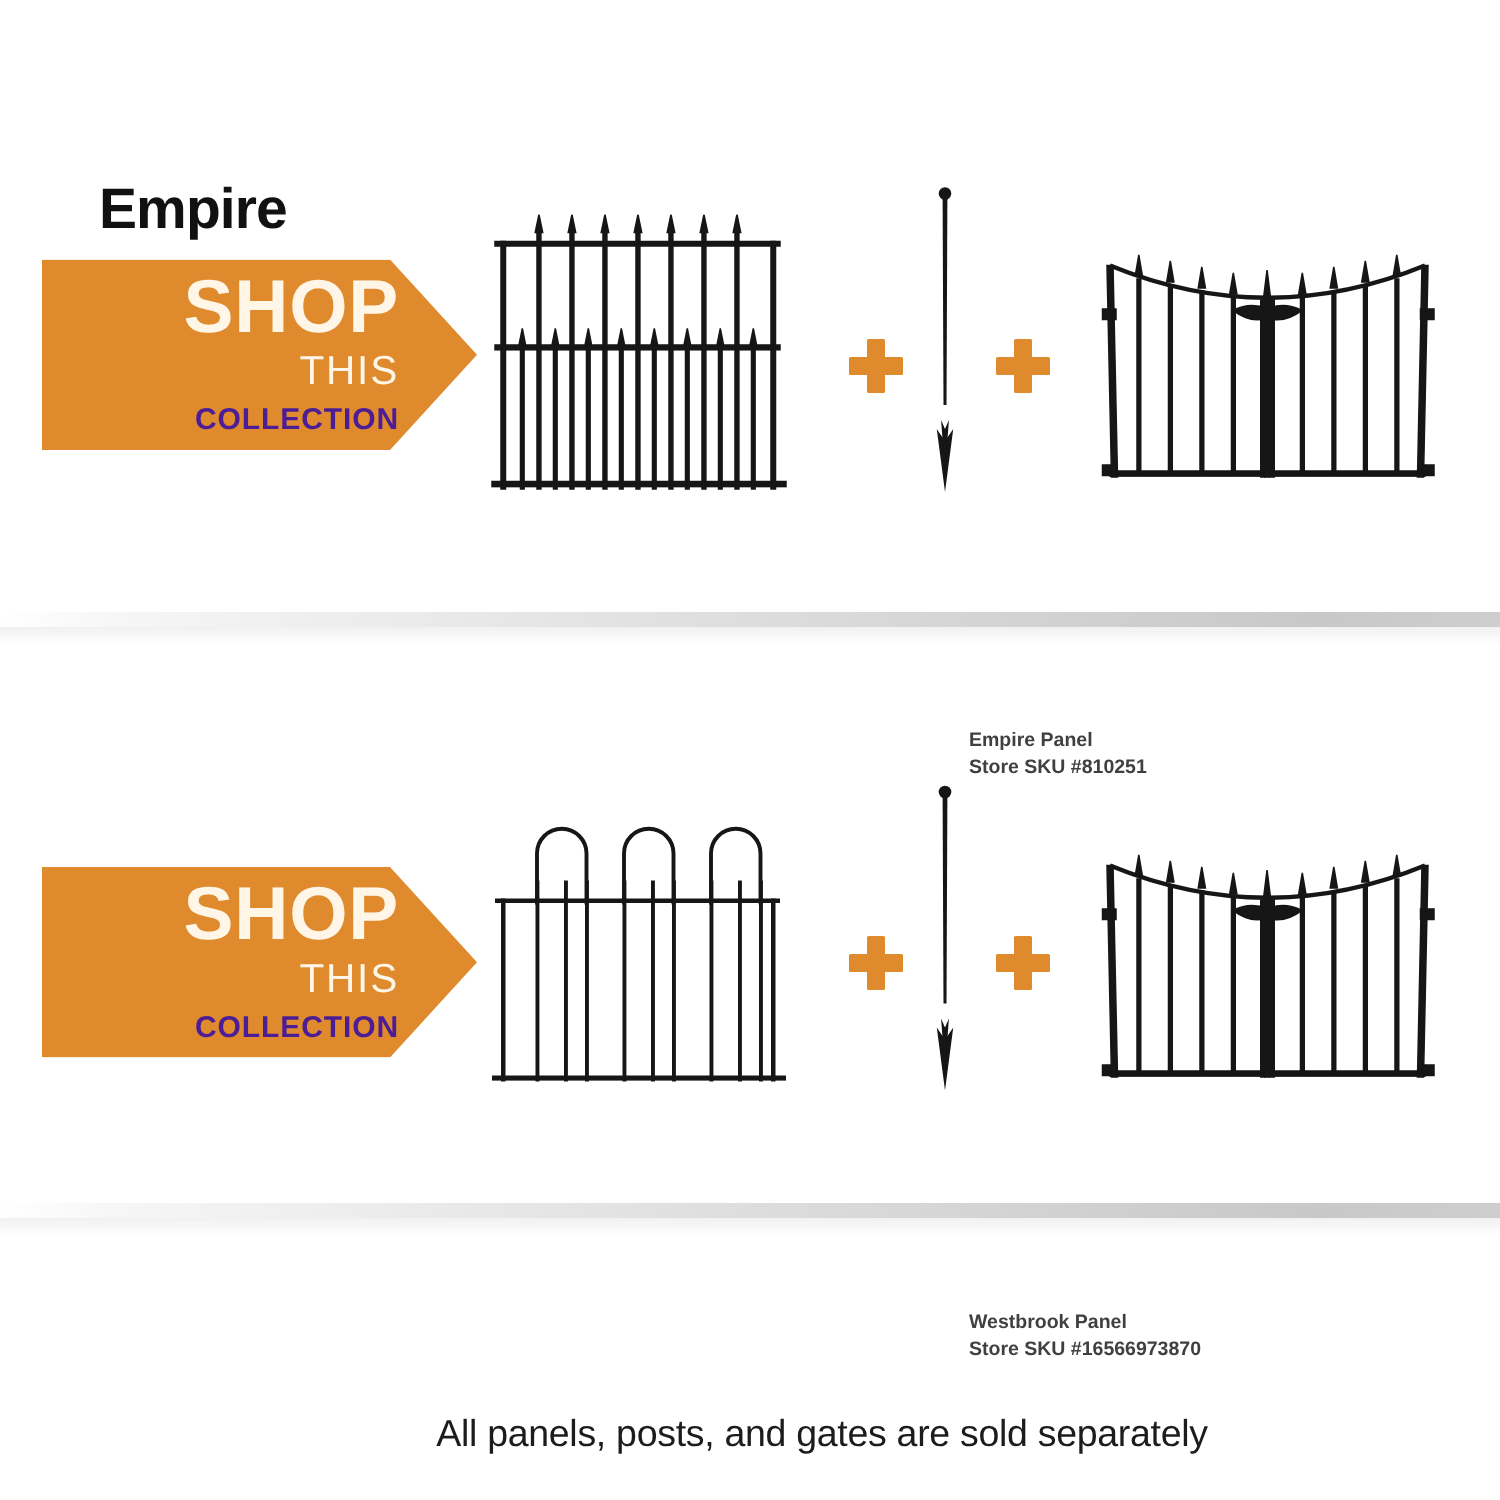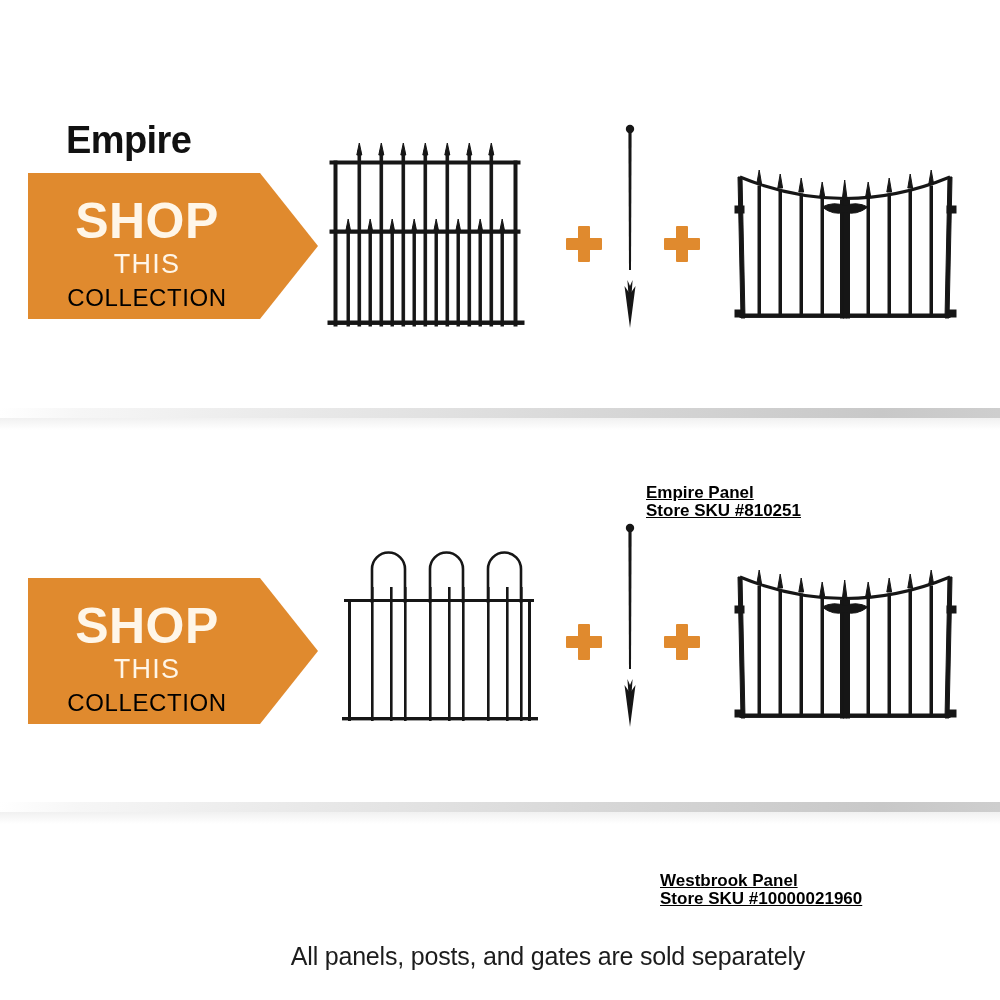--- a/index.html
+++ b/index.html
@@ -65,29 +65,29 @@
     text-shadow: 0 1px 0 rgba(255,255,255,.6);
   }
   .section-empire .brand-title    { left: 66px; top: 119px; }
   .section-westbrook .brand-title { left: 34px; top: 115px; }
 
   
   .shop-banner {
     position: absolute;
     left: 28px;
     width: 290px;
-    height: 146px;
+    height: 127px;
     background: #E08A2E;
     -webkit-clip-path: polygon(0 0, 80% 0, 100% 50%, 80% 100%, 0 100%);
     clip-path: polygon(0 0, 80% 0, 100% 50%, 80% 100%, 0 100%);
     color: #FFF8EC;
-    text-align: center;
+    text-align: right;
     box-sizing: border-box;
     padding-right: 52px;
-    padding-top: 21px;
+    padding-top: 4px;
   }
   .section-empire .shop-banner    { top: 173px; }
   .section-westbrook .shop-banner { top: 170px; }
 
   .shop-word {
     font-family: "Liberation Sans", sans-serif;
     font-weight: bold;
     font-size: 50px;
     line-height: 54px;
     letter-spacing: 0.5px;
@@ -96,55 +96,54 @@
   .shop-this {
     font-family: "Liberation Sans", sans-serif;
     font-weight: normal;
     font-size: 27px;
     line-height: 33px;
     letter-spacing: 1.2px;
     color: #FFF6E8;
   }
   .shop-collection {
     font-family: "Liberation Sans", sans-serif;
-    font-weight: normal;
-    font-size: 24px;
+    font-weight: bold;
+    font-size: 20px;
     line-height: 33px;
     letter-spacing: 0.6px;
-    color: #000000;
+    color: #4c1d95;
   }
 
   
   .product {
     position: absolute;
   }
   .product-art {
     position: absolute;
     left: 0; top: 0;
   }
   .product-label {
     position: absolute;
     font-family: "Liberation Sans", sans-serif;
     font-weight: bold;
-    font-size: 17px;
+    font-size: 13px;
     line-height: 18px;
-    color: #000000;
+    color: #404040;
     white-space: nowrap;
-    text-decoration: underline;
   }
 
   
   .section-empire .cell-panel { left: 322px; top: 143px; width: 220px; height: 185px; }
   .section-empire .cell-post  { left: 600px; top: 120px; width: 60px;  height: 208px; }
   .section-empire .cell-gate  { left: 720px; top: 160px; width: 250px; height: 168px; }
 
   .section-empire .label-panel { left: 324px; top: 341px; }
 
   
-  .section-westbrook .cell-panel { left: 336px; top: 133px; width: 220px; height: 186px; }
+  .section-westbrook .cell-panel { left: 322px; top: 133px; width: 220px; height: 186px; }
   .section-westbrook .cell-post  { left: 600px; top: 111px; width: 60px;  height: 208px; }
   .section-westbrook .cell-gate  { left: 720px; top: 152px; width: 250px; height: 168px; }
 
   .section-westbrook .label-panel { left: 324px; top: 331px; }
 
   
   .plus {
     position: absolute;
     width: 36px;
     height: 36px;
@@ -396,21 +395,21 @@
 
           <rect x="12" y="58" width="3" height="122"></rect>
           <rect x="192" y="58" width="3" height="122"></rect>
 
           <rect x="8" y="58" width="190" height="3"></rect>
           <rect x="6" y="176" width="196" height="3.4"></rect>
         </g>
       </svg>
       <div class="product-label label-panel">
         <div>Westbrook Panel</div>
-        <div>Store SKU #10000021960</div>
+        <div>Store SKU #16566973870</div>
       </div>
     </div>
 
     <div class="plus plus-1"></div>
 
     <div class="product cell-post">
       <svg class="product-art" width="60" height="208" viewBox="0 0 60 208">
         <g fill="#161616">
           <circle cx="30" cy="9" r="4.2"></circle>
           <path d="M28.4 12 L31.6 12 L31.0 150 L29.0 150 Z"></path>

